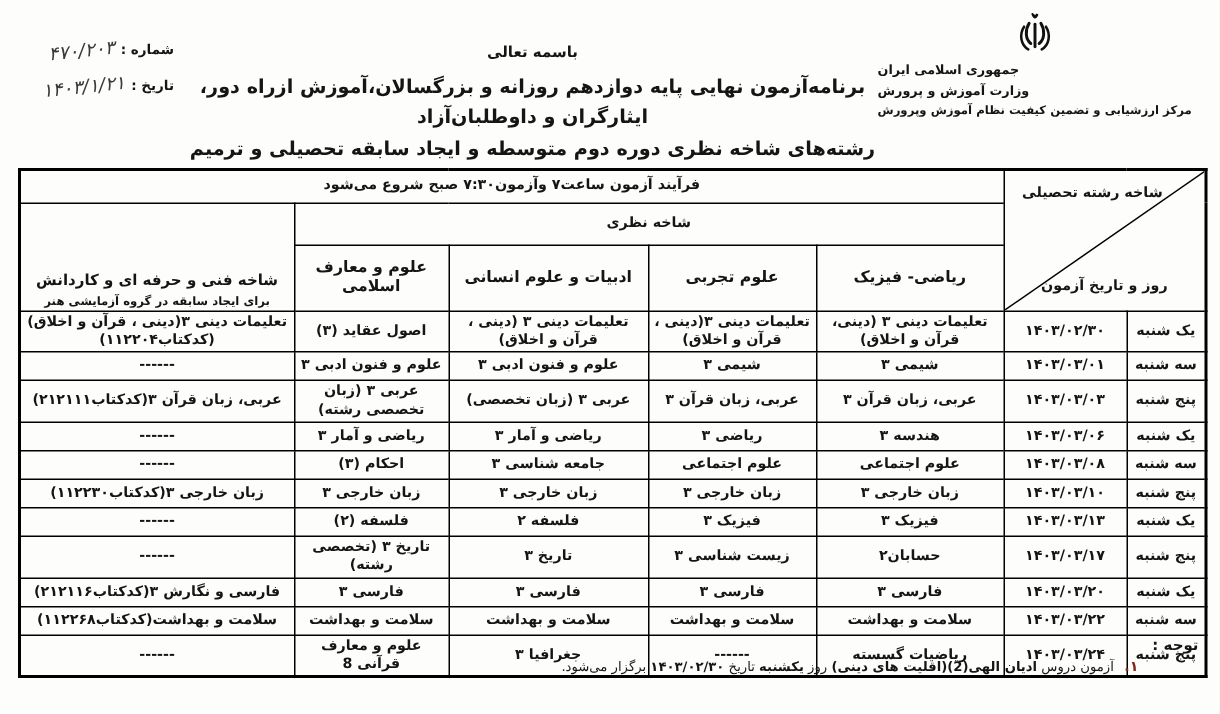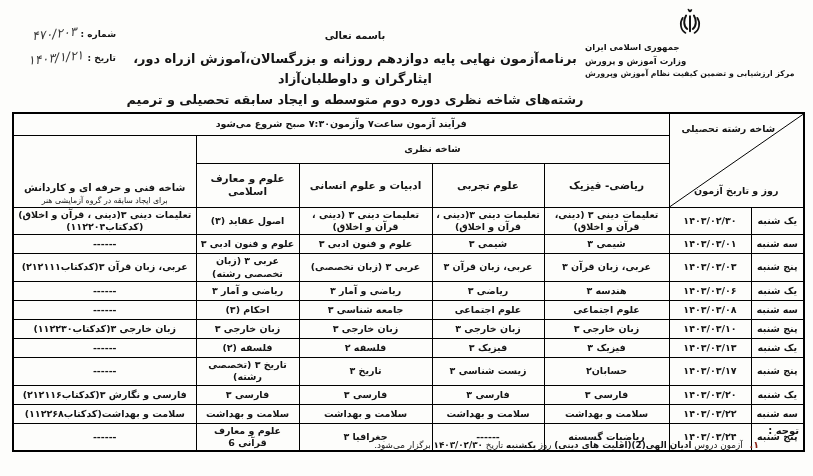--- a/index.html
+++ b/index.html
@@ -30,21 +30,21 @@
     background:#fdfdfb;
   }
   table.exam td {
     border:1px solid #000; text-align:center; vertical-align:middle;
     font-weight:bold; font-size:9.5px; line-height:1.3; padding:1px 2px; overflow:hidden;
   }
   td.process   { height:22px; font-size:12px; }
   td.nazari    { height:20px; font-size:12px; }
   tr.r-cols td { height:25px; font-size:10.5px; }
   td.fanni-h .t { font-size:10px; line-height:1.3;margin-top:44px; }
-  td.fanni-h .s { font-size:7.8px; font-weight:normal; line-height:1.3; margin-top:2px; }
+  td.fanni-h .s { font-size:7.8px; font-weight:bold; line-height:1.3; margin-top:2px; }
   tr.body-row td { height:19px; }
   td.c-day  { font-size:9.3px; }
   td.c-date { font-size:9.8px; letter-spacing:.3px; }
   td.c-fanni { font-size:8.3px; }
   
   td.corner { position:relative; padding:0; }
   .diag { position:absolute; inset:0; width:100%; height:100%; }
   .c-top    { position:absolute; top:9px;   left:0; right:16px; text-align:center; font-size:9.5px; font-weight:bold; }
   .c-bottom { position:absolute; bottom:9px; left:0; right:0; text-align:center; font-size:9.5px; font-weight:bold; }
   
@@ -216,21 +216,21 @@
       <td>سلامت و بهداشت</td>
       <td>سلامت و بهداشت</td>
       <td class="c-fanni">سلامت و بهداشت(کدکتاب۱۱۲۲۶۸)</td>
     </tr>
         <tr class="body-row">
       <td class="c-day">پنج شنبه</td>
       <td class="c-date">۱۴۰۳/۰۳/۲۴</td>
       <td>ریاضیات گسسته</td>
       <td>------</td>
       <td>جغرافیا ۳</td>
-      <td>علوم و معارف قرآنی 6</td>
+      <td>علوم و معارف قرآنی 8</td>
       <td class="c-fanni">------</td>
     </tr>
       </tbody>
   </table>
 
   <div class="notes">
     <div class="notes-label">توجه :</div>
     <div class="note-line">
       <span class="note-num">۱.</span><span>آزمون دروس </span><span class="nb">ادیان الهی(2)(اقلیت های دینی)</span><span> روز </span><span class="nb">یکشنبه</span><span> تاریخ </span><span class="nb">۱۴۰۳/۰۲/۳۰</span><span> برگزار می‌شود.</span>
     </div>

